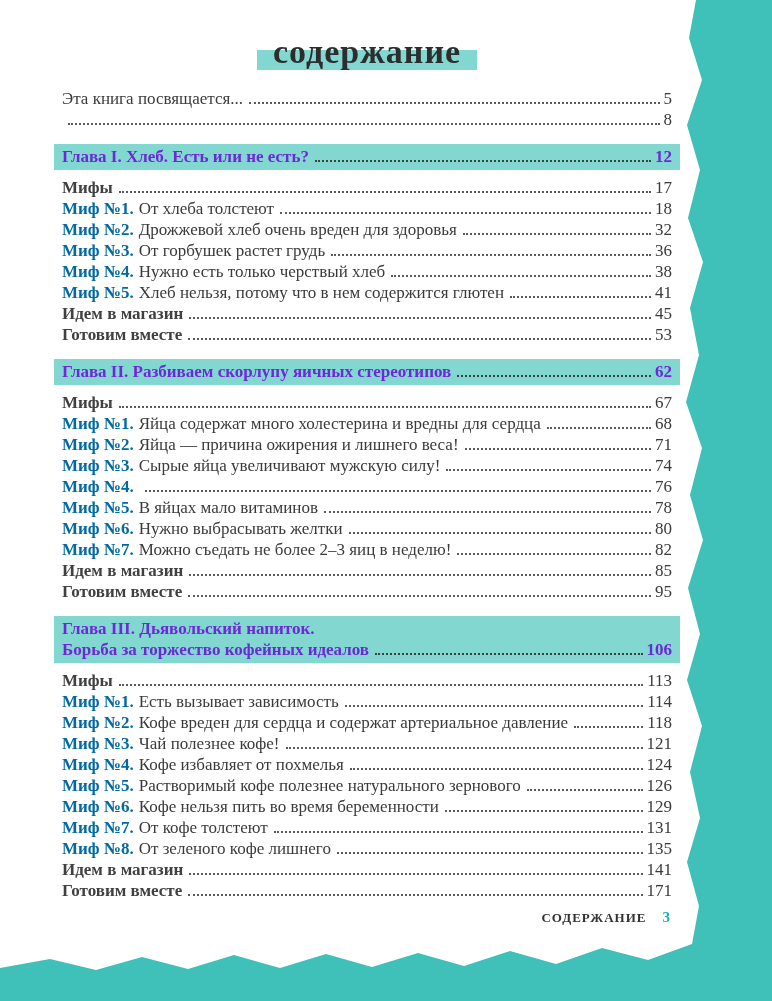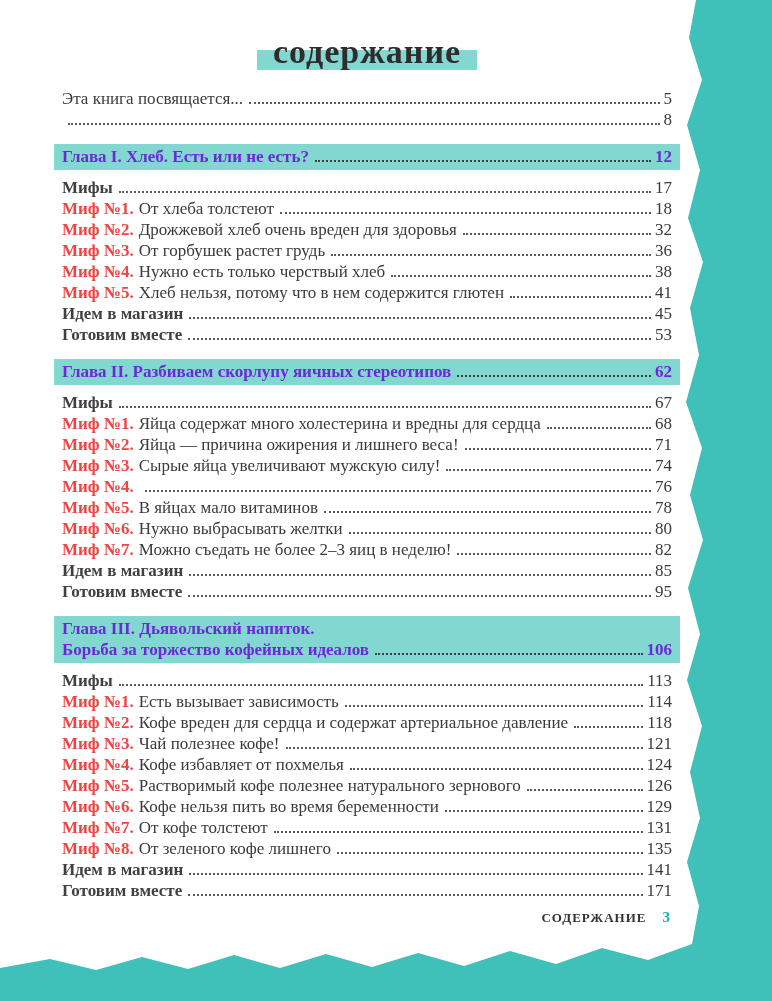--- a/index.html
+++ b/index.html
@@ -30,21 +30,21 @@
     display:inline-block;
     font-size:34px;line-height:40px;font-weight:bold;color:#2d2d2d;letter-spacing:1px;
     padding:0 16px;
     background:linear-gradient(to bottom,transparent 44%,#82d8d1 44%,#82d8d1 95%,transparent 95%);
   }
   .row{
     display:flex;align-items:flex-start;
     font-size:17px;line-height:21px;color:#3a3a3a;
   }
   .row.bold .ttl{font-weight:bold;color:#404040;}
-  .mno{color:#ef4444;font-weight:bold;margin-right:5px;white-space:nowrap;}
+  .mno{color:#0369a1;font-weight:bold;margin-right:5px;white-space:nowrap;}
   .ttl{white-space:nowrap;}
   .leader{
     flex:1 1 auto;min-width:10px;
     border-bottom:2px dotted #5a5a5a;
     align-self:flex-end;margin:0 4px 5px 6px;
   }
   .pg{white-space:nowrap;}
   .front-matter{margin-bottom:4px;}
   .chapter{margin-top:14px;}
   .chapter-header{

